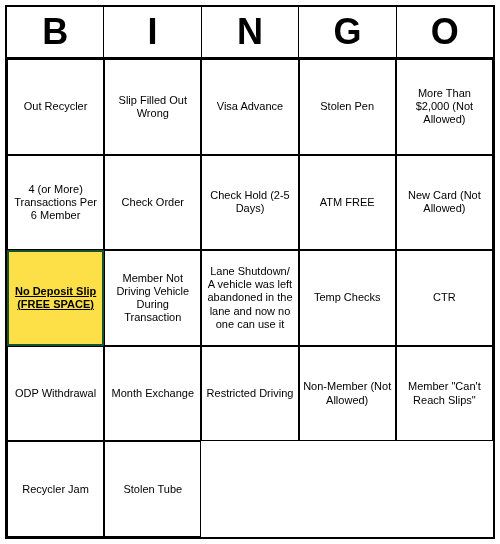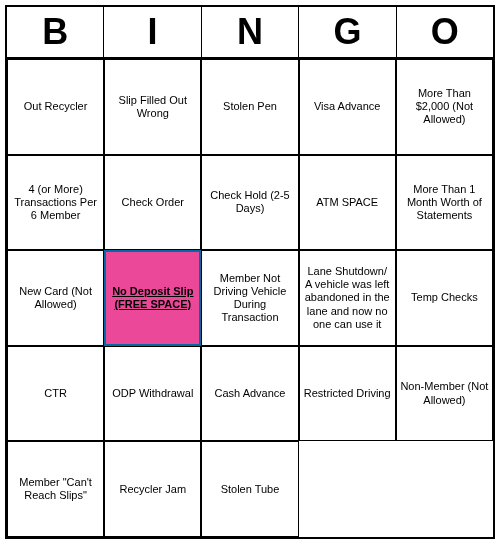--- a/index.html
+++ b/index.html
@@ -48,59 +48,58 @@
       display: flex;
       align-items: center;
       justify-content: center;
       text-align: center;
       padding: 3px;
       font-size: 11px;
       line-height: 1.2;
       font-family: Arial, sans-serif;
     }
     .cell.free-space {
-      background: #ec4899;
-      border: 2px solid #0369a1;
+      background: #fde047;
+      border: 2px solid #14532d;
     }
     .cell.free-space .cell-text {
       text-decoration: underline;
       font-weight: bold;
     }
   </style>
 </head>
 <body>
 
 <div class="bingo-card">
   <div class="bingo-header">
   <div class="bingo-letter">B</div>
       <div class="bingo-letter">I</div>
       <div class="bingo-letter">N</div>
       <div class="bingo-letter">G</div>
       <div class="bingo-letter">O</div>
     </div>
   <div class="bingo-grid">
   <div class="cell">Out Recycler</div>
       <div class="cell">Slip Filled Out Wrong</div>
+      <div class="cell">Visa Advance</div>
       <div class="cell">Stolen Pen</div>
-      <div class="cell">Visa Advance</div>
       <div class="cell">More Than $2,000 (Not Allowed)</div>
       <div class="cell">4 (or More) Transactions Per 6 Member</div>
       <div class="cell">Check Order</div>
       <div class="cell">Check Hold (2-5 Days)</div>
-      <div class="cell">ATM SPACE</div>
-      <div class="cell">More Than 1 Month Worth of Statements</div>
+      <div class="cell">ATM FREE</div>
       <div class="cell">New Card (Not Allowed)</div>
       <div class="cell free-space">
         <span class="cell-text">No Deposit Slip (FREE SPACE)</span>
       </div>
       <div class="cell">Member Not Driving Vehicle During Transaction</div>
       <div class="cell">Lane Shutdown/ A vehicle was left abandoned in the lane and now no one can use it</div>
       <div class="cell">Temp Checks</div>
       <div class="cell">CTR</div>
       <div class="cell">ODP Withdrawal</div>
-      <div class="cell">Cash Advance</div>
+      <div class="cell">Month Exchange</div>
       <div class="cell">Restricted Driving</div>
       <div class="cell">Non-Member (Not Allowed)</div>
       <div class="cell">Member "Can't Reach Slips"</div>
       <div class="cell">Recycler Jam</div>
       <div class="cell">Stolen Tube</div>
     </div>
 </div>
 
 </body></html>

